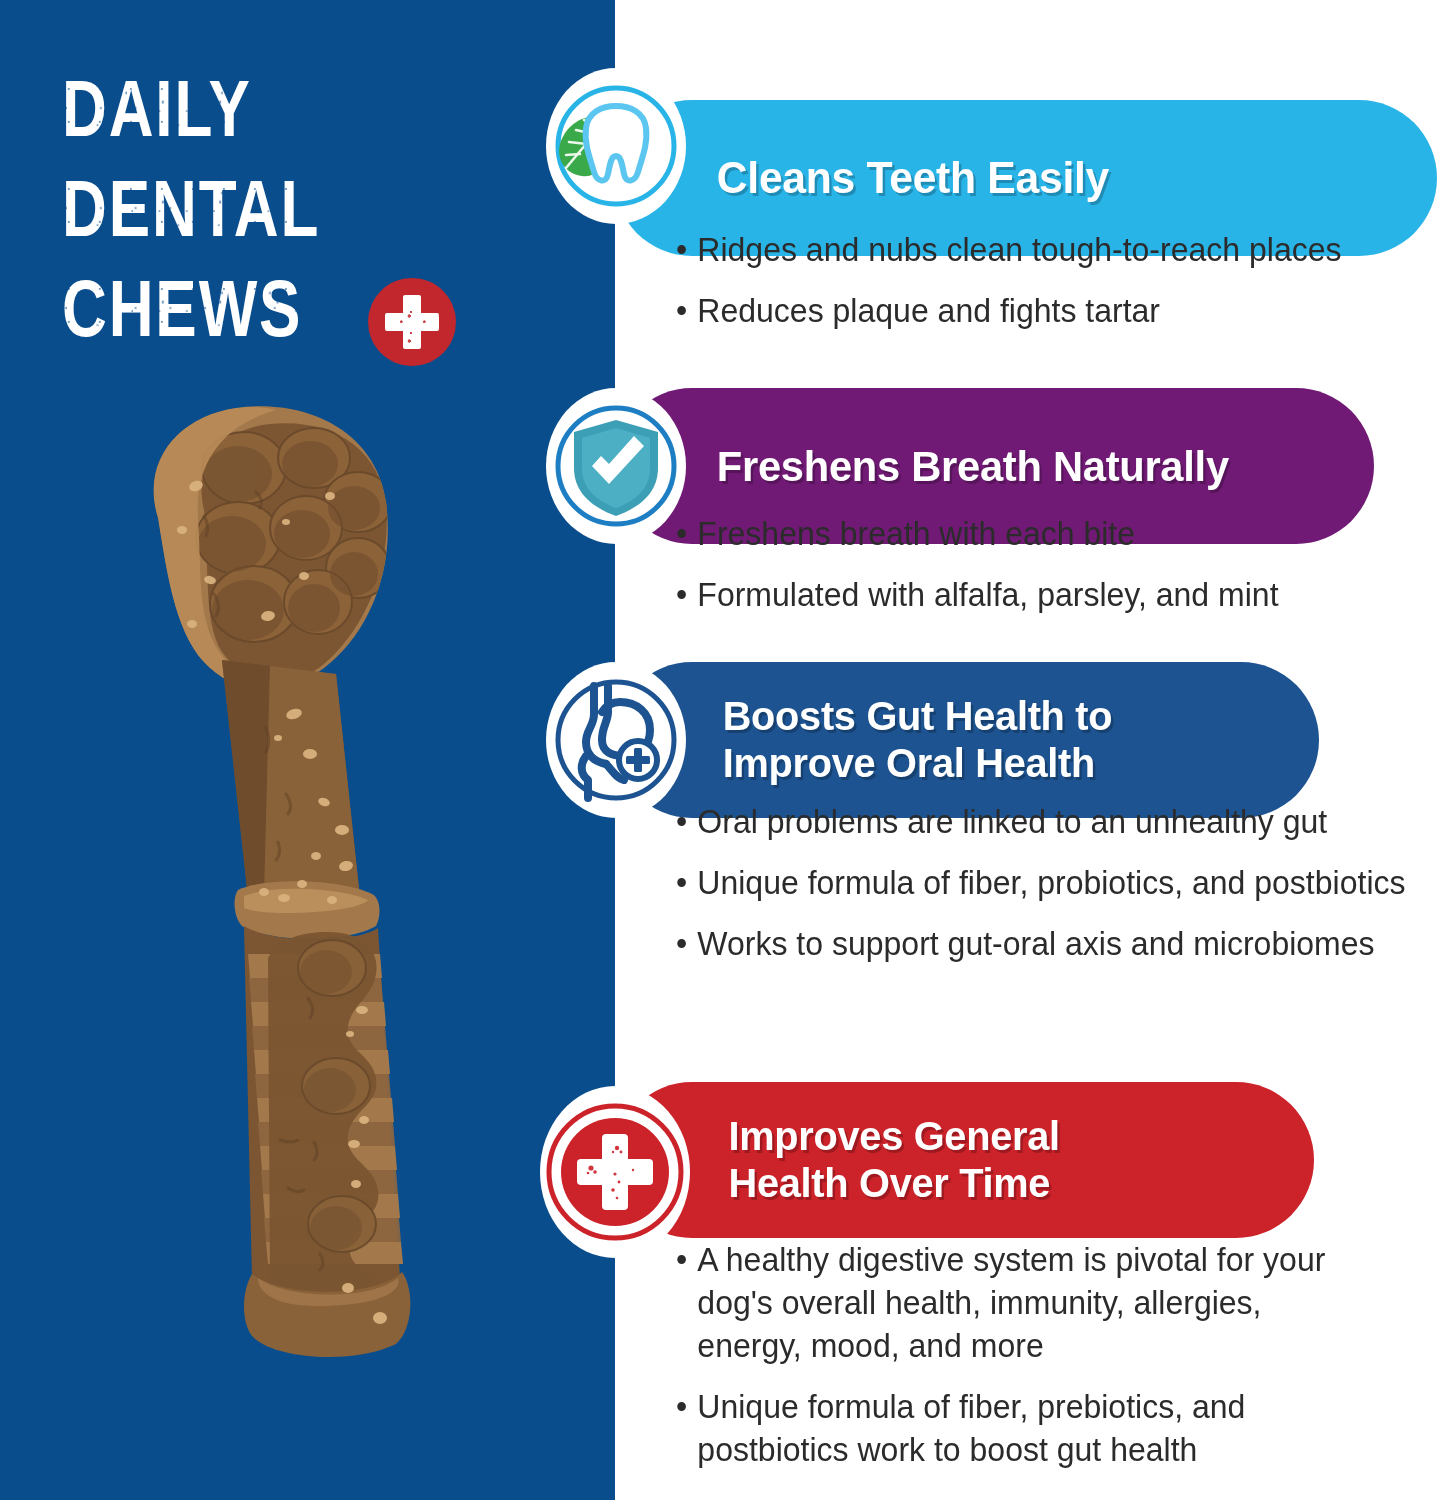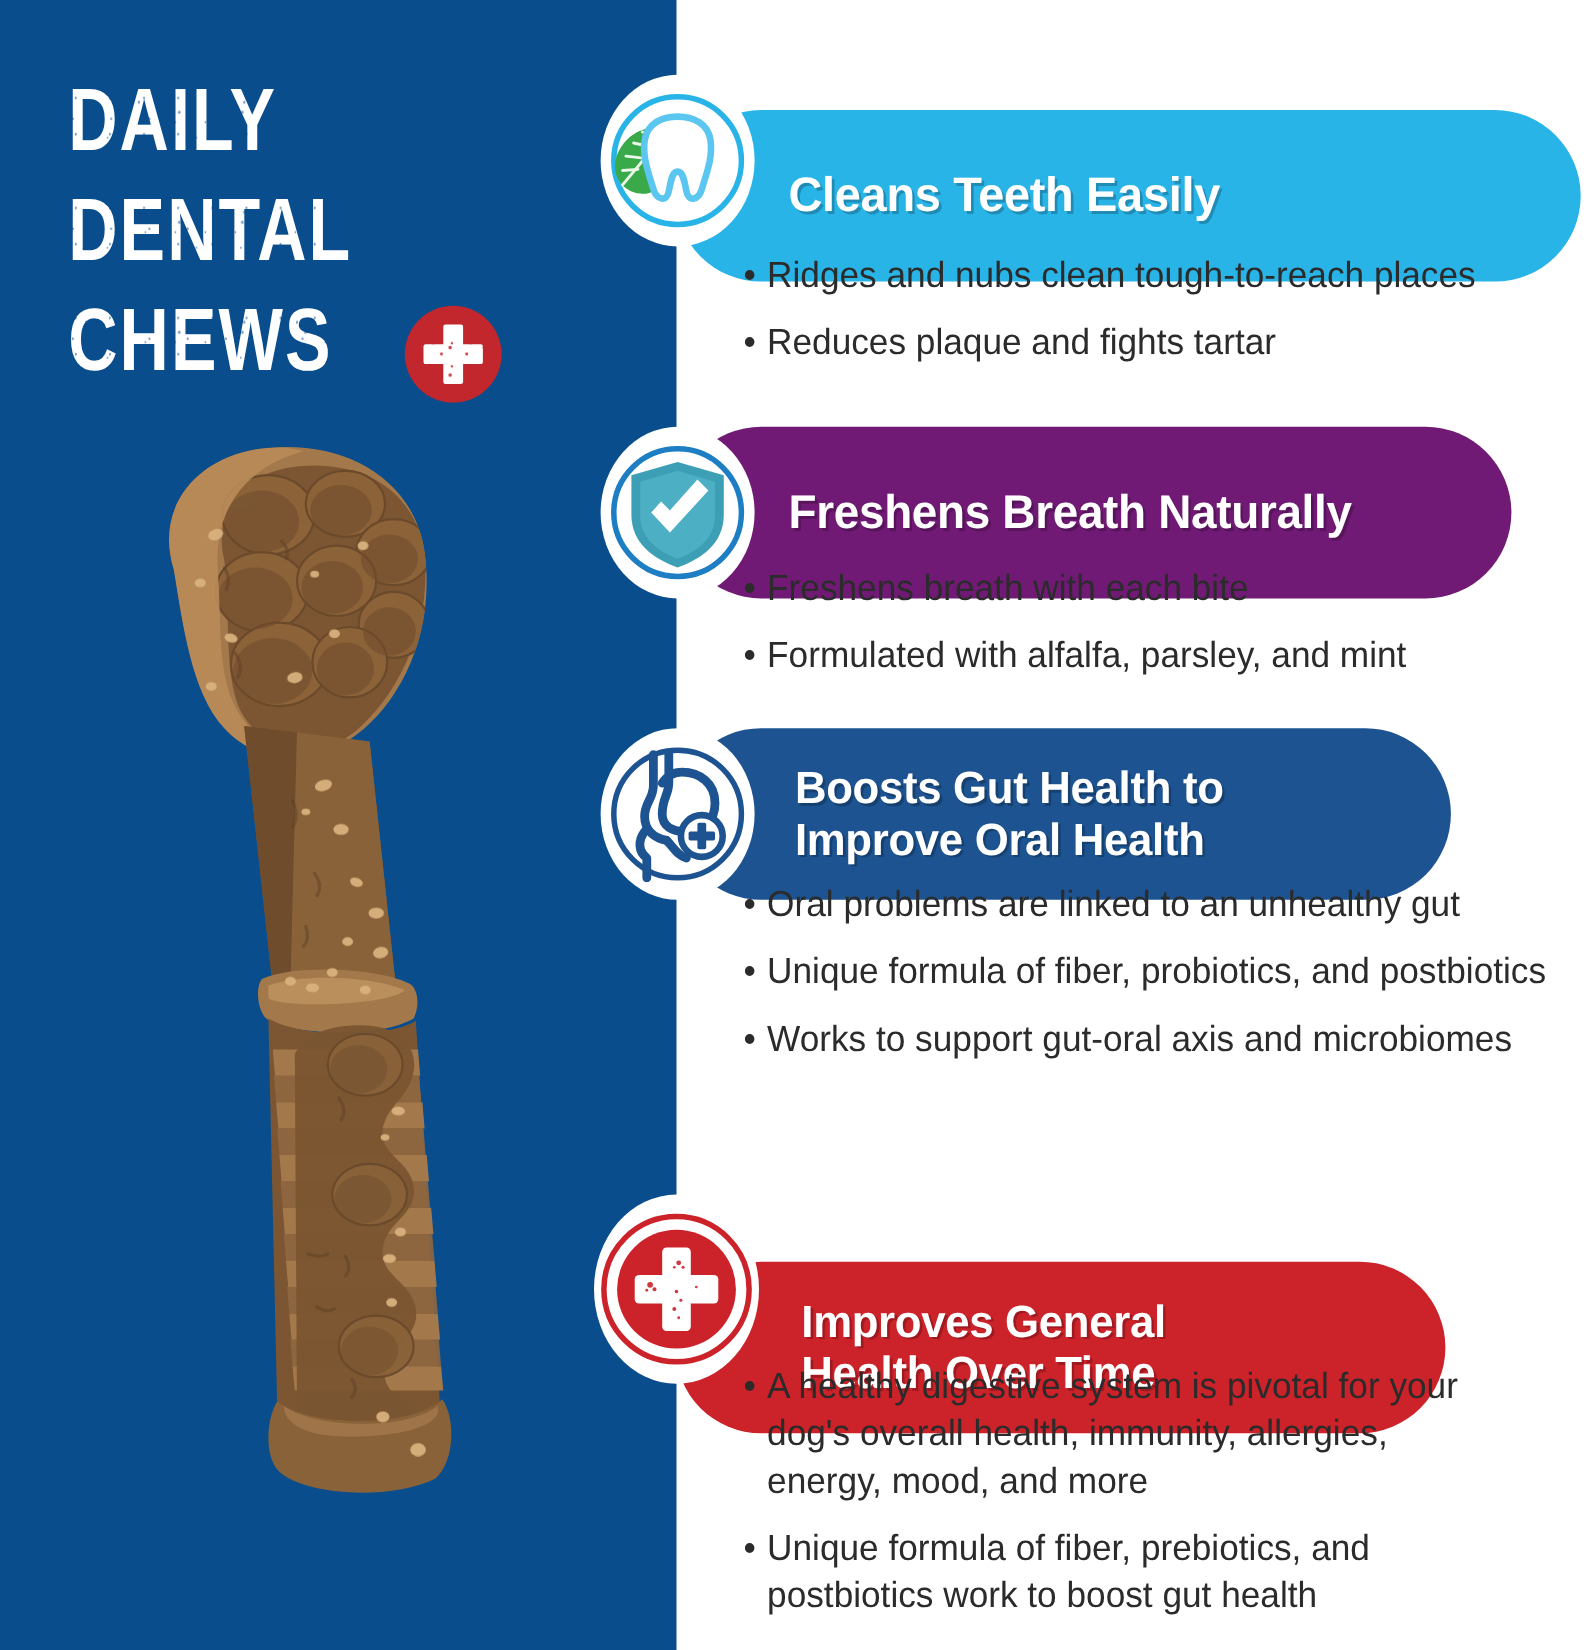--- a/index.html
+++ b/index.html
@@ -135,21 +135,21 @@
   
   #f1 .banner { top:68px; width:823px; background:#29b4e8;margin-top:32px; }
   #f1 .icon-badge { left:546px; top:68px; }
   #f1 .bullets { top:228px; width:775px; }
   #f2 .banner { top:388px; width:760px; background:#701a75; }
   #f2 .icon-badge { left:546px; top:388px; }
   #f2 .bullets { top:512px; }
   #f3 .banner { top:662px; width:705px; background:#1c5390;align-items:center; }
   #f3 .icon-badge { left:546px; top:662px; }
   #f3 .bullets { top:800px; }
-  #f4 .banner { top:1147px; width:700px; background:#cc2229; }
+  #f4 .banner { top:1082px; width:700px; background:#cc2229; }
   #f4 .icon-badge { left:540px; top:1086px; width:150px; height:172px; border-radius:75px/86px; }
   #f4 .bullets { top:1238px; width:690px; }
 
   #f1 .banner-title { font-size:44px; }
   #f2 .banner-title { font-size:43px; }
   #f3 .banner-title { padding-left:112px; }
   #f4 .banner-title { padding-left:118px; }
 
   .icon-badge svg { display:block; }
 </style>

